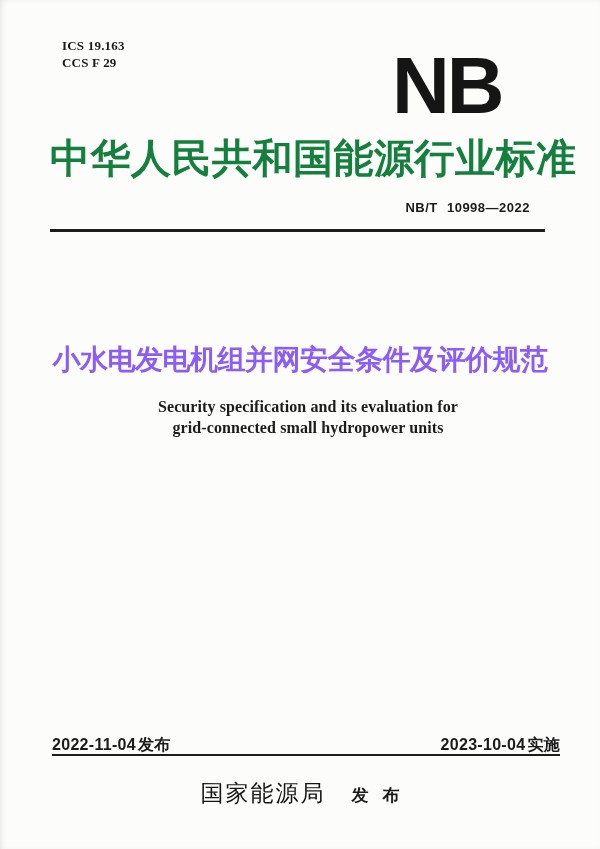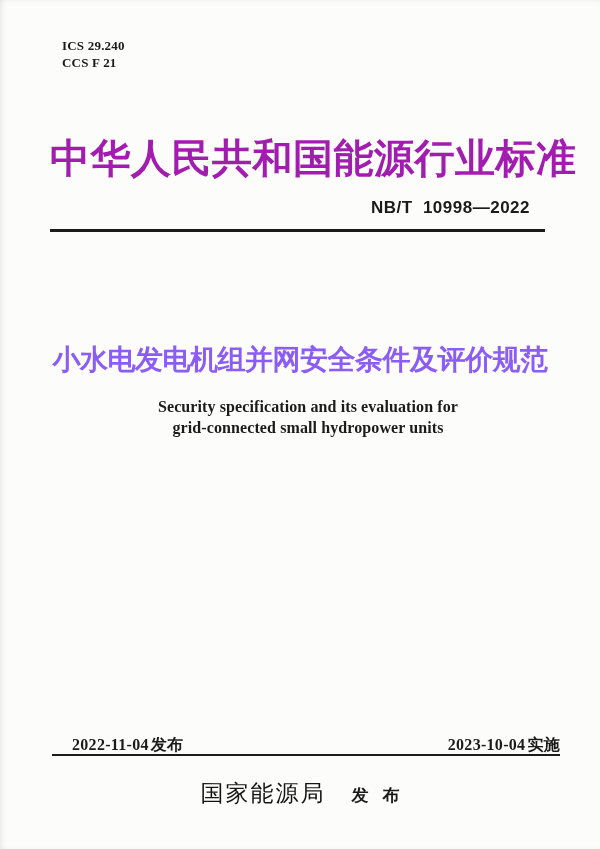--- a/index.html
+++ b/index.html
@@ -53,31 +53,31 @@
     left: 50px;
     top: 136px;
     width: 496px;
     text-align: center;
     white-space: nowrap;
     font-family: "Liberation Serif", serif;
     font-weight: bold;
     font-size: 40px;
     line-height: 46px;
     letter-spacing: 0.5px;
-    color: #a21caf;
+    color: #15803d;
   }
 
   
   .std-number {
     position: absolute;
     right: 70px;
     top: 198px;
     font-family: "Liberation Sans", sans-serif;
     font-weight: bold;
-    font-size: 17px;
+    font-size: 13px;
     line-height: 20px;
     letter-spacing: 0.5px;
     word-spacing: 5px;
   }
 
   .rule-top {
     position: absolute;
     left: 50px;
     top: 229px;
     width: 495px;
@@ -113,27 +113,26 @@
     font-size: 16px;
     line-height: 21px;
     letter-spacing: 0.1px;
     padding-left: 8px;
   }
 
   
   .date-left, .date-right {
     position: absolute;
     top: 736px;
-    font-family: Liberation Serif, serif;
+    font-family: Liberation Sans, sans-serif;
     font-weight: bold;
     font-size: 16px;
     line-height: 18px;
     letter-spacing: 0.3px;
     white-space: nowrap;
-    margin-left: 20px;
   }
   .date-left { left: 52px; }
   .date-right { right: 40px; }
   .date-label { margin-left: 2px; }
 
   .rule-bottom {
     position: absolute;
     left: 52px;
     top: 754px;
     width: 508px;
@@ -166,24 +165,25 @@
     letter-spacing: 14px;
     margin-right: -14px; 
   }
 </style>
 </head>
 <body>
 
 <div class="page">
 
   <div class="ics-block">
-    <div>ICS 29.240</div>
-    <div>CCS F 21</div>
+    <div>ICS 19.163</div>
+    <div>CCS F 29</div>
   </div>
 
+  <div class="nb-logo">NB</div>
 
   <div class="header-title">中华人民共和国能源行业标准</div>
 
   <div class="std-number">NB/T 10998—2022</div>
 
   <div class="rule-top"></div>
 
   <div class="main-title">小水电发电机组并网安全条件及评价规范</div>
 
   <div class="en-title">

